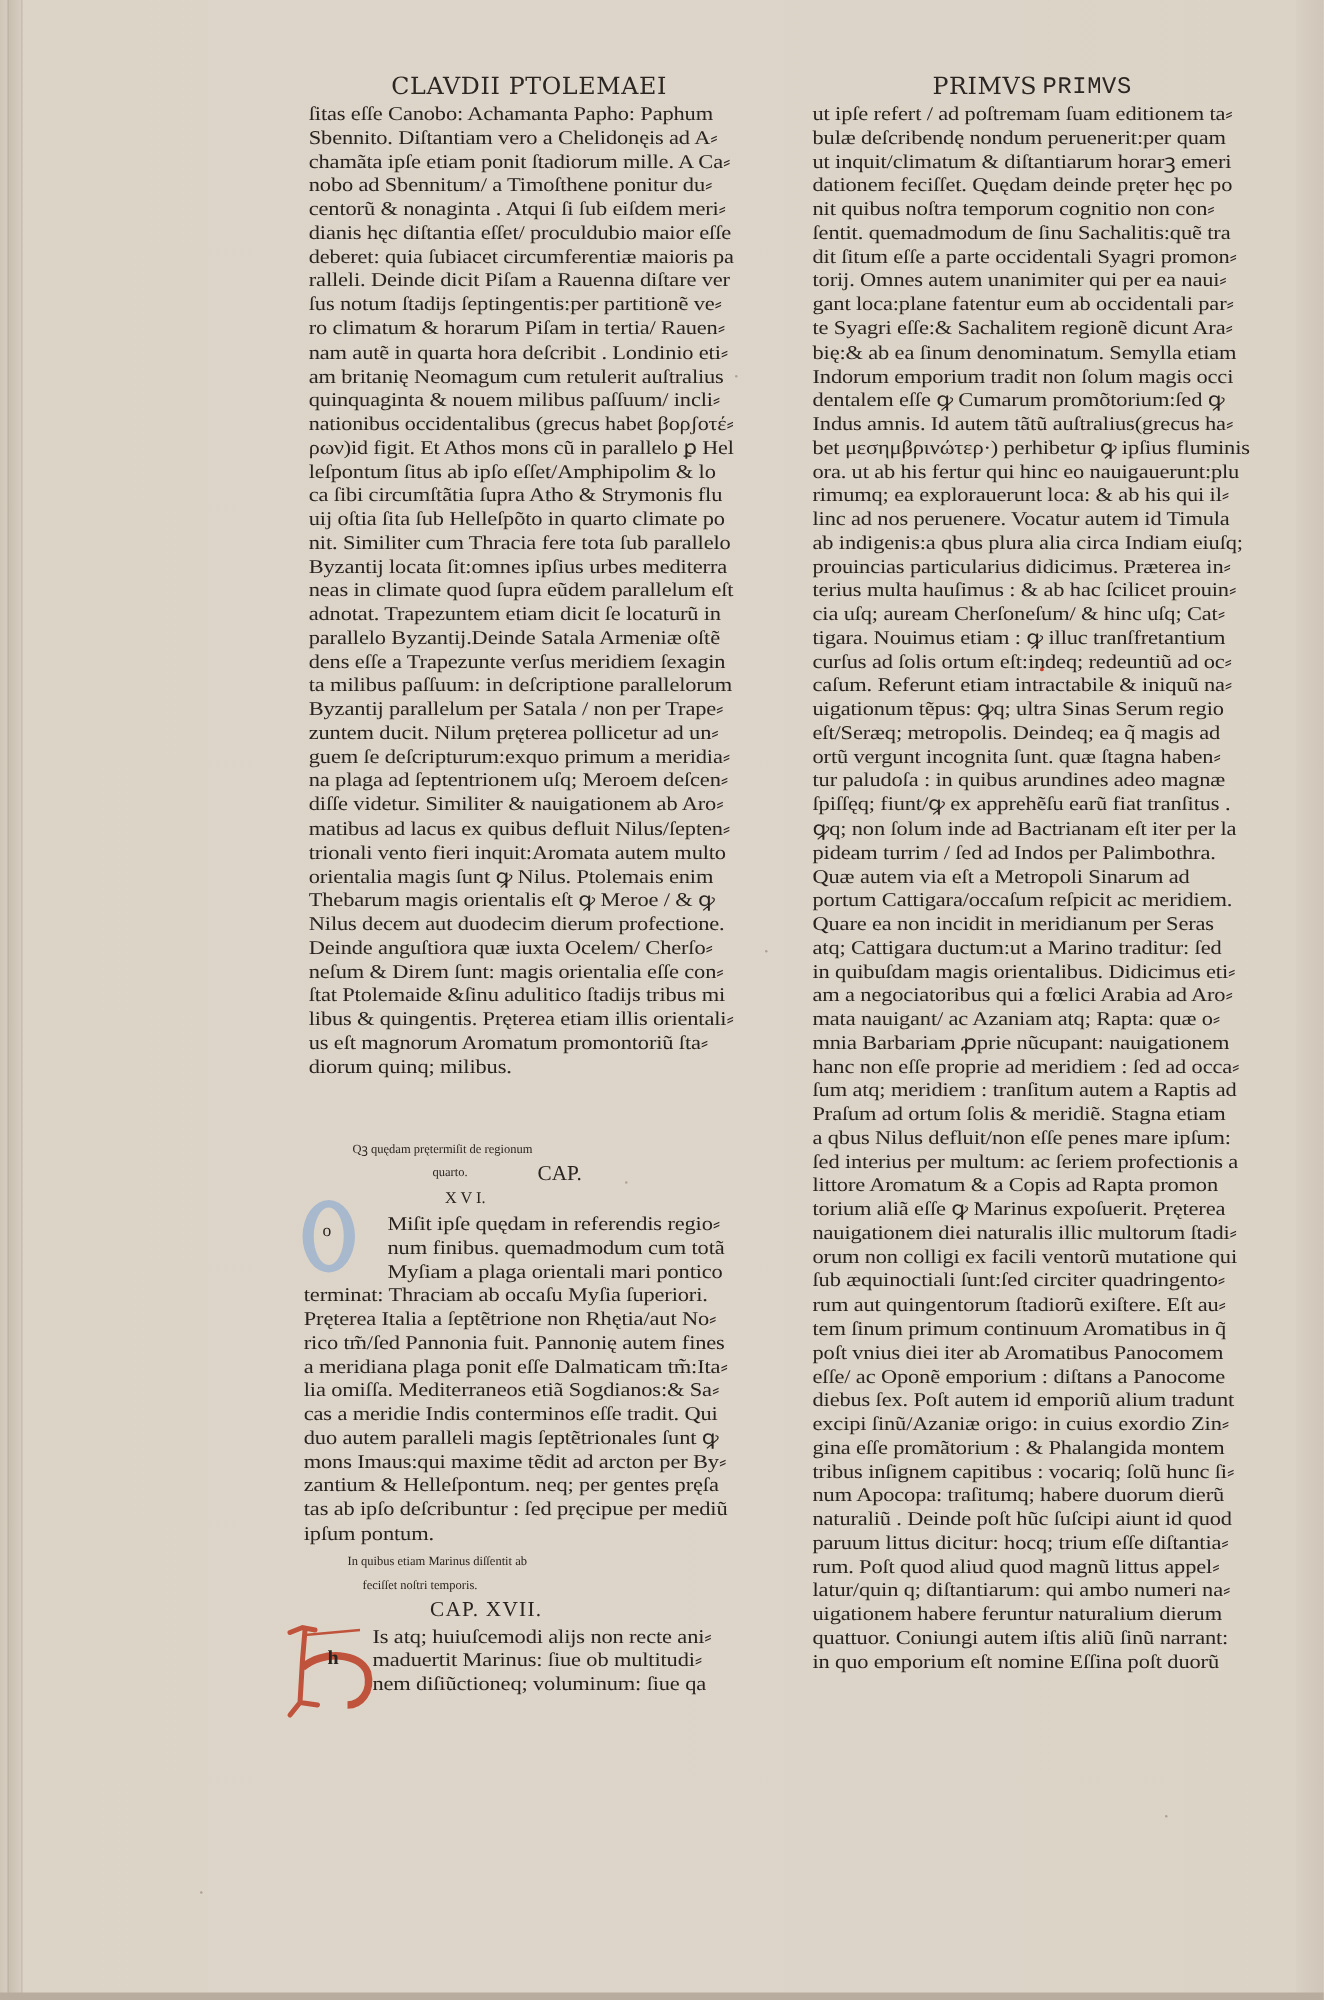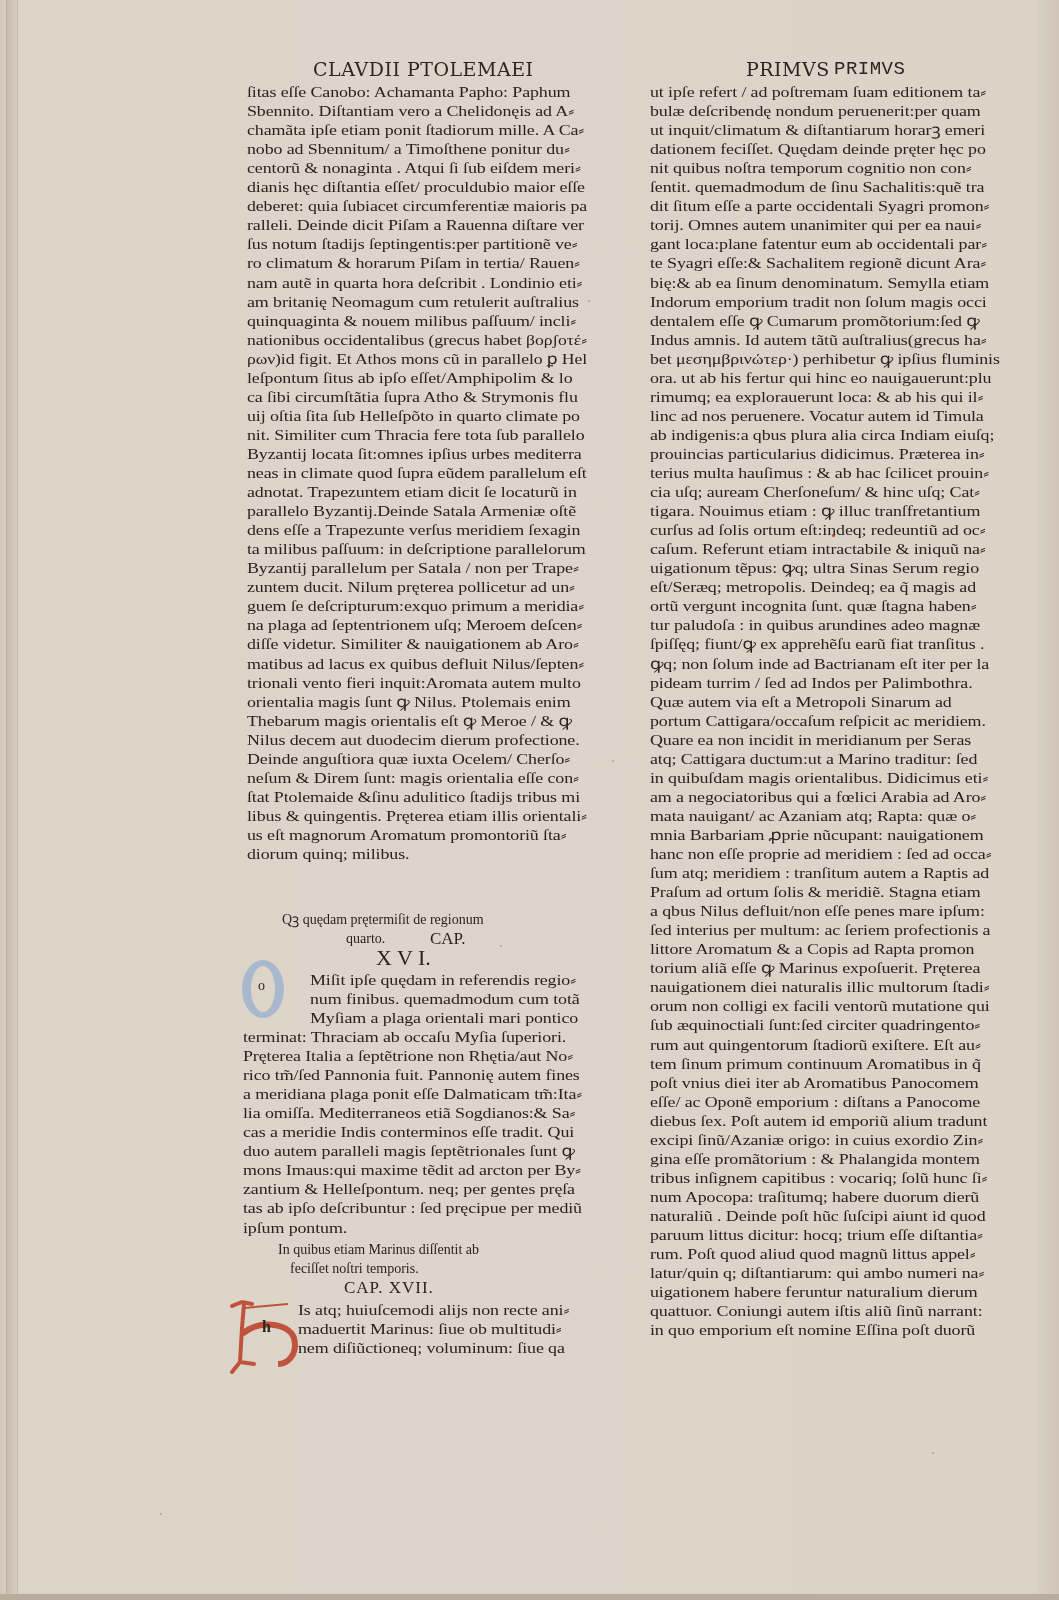--- a/index.html
+++ b/index.html
@@ -45,21 +45,21 @@
     font-family: "Liberation Serif", "DejaVu Serif", serif;
     font-size: 15.6px; line-height: 19px; height: 19px;
     color: #29231f;
     letter-spacing: -0.1px;
   }
   .col.right .line { font-size: 15.6px; }
 
   .caption {
     position: absolute; white-space: nowrap;
     font-family: "Liberation Serif", "DejaVu Serif", serif;
-    font-size: 14px; line-height: 19px; color: #2a2420;
+    font-size: 10px; line-height: 19px; color: #2a2420;
   }
   .initial {
     position: absolute;
     font-family: "Liberation Serif", serif;
   }
   .initial-o {
     left: 238px; top: 960px; width: 58px; height: 62px;
   }
   .initial-o .ring {
     position: absolute; left: 4px; top: 0; width: 42px; height: 58px;
@@ -133,21 +133,21 @@
       <div class="line" style="top: 685.8px; transform-origin: 0px 0px; transform: scaleX(1.15);">neſum &amp; Direm ſunt: magis orientalia eſſe con⸗</div>
       <div class="line" style="top: 704.85px; transform-origin: 0px 0px; transform: scaleX(1.15);">ſtat Ptolemaide &amp;ſinu adulitico ſtadijs tribus mi</div>
       <div class="line" style="top: 723.9px; transform-origin: 0px 0px; transform: scaleX(1.149);">libus &amp; quingentis. Pręterea etiam illis orientali⸗</div>
       <div class="line" style="top: 742.95px; transform-origin: 0px 0px; transform: scaleX(1.15);">us eſt magnorum Aromatum promontoriũ ſta⸗</div>
       <div class="line" style="top: 762px; transform-origin: 0px 0px; transform: scaleX(1.15);">diorum quinq; milibus.</div>
     </div>
 
   <div class="caption" style="left:282px; top:910px;">Qꝫ quędam prętermiſit de regionum</div>
   <div class="caption" style="left:346px; top:929px;">quarto.</div>
   <div class="caption" style="left:430px; top:929px; font-size:17px;">CAP.</div>
-  <div class="caption" style="left:376px; top:948px; font-size:22px;">X V I.</div>
+  <div class="caption" style="left:356px; top:948px; font-size:13px;">X V I.</div>
 
   <div class="initial initial-o">
     <div class="ring"></div>
     <span class="guide">o</span>
   </div>
 
   <div class="col" style="left:310px; top:970px;" id="ch16indent">
       <div class="line" style="top: 0px; transform-origin: 0px 0px; transform: scaleX(1.15);">Miſit ipſe quędam in referendis regio⸗</div>
       <div class="line" style="top: 19.05px; transform-origin: 0px 0px; transform: scaleX(1.15);">num finibus. quemadmodum cum totã</div>
       <div class="line" style="top: 38.1px; transform-origin: 0px 0px; transform: scaleX(1.15);">Myſiam a plaga orientali mari pontico</div>

